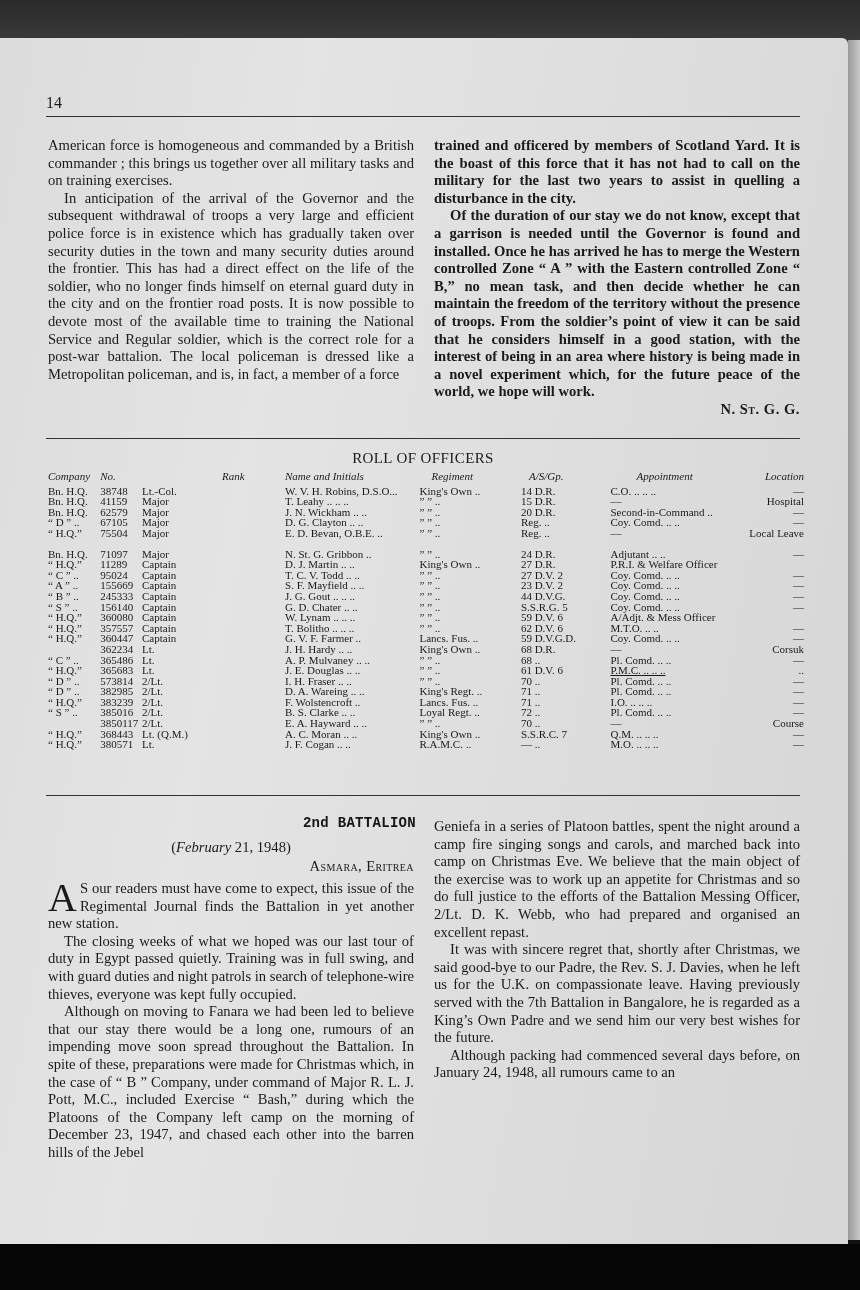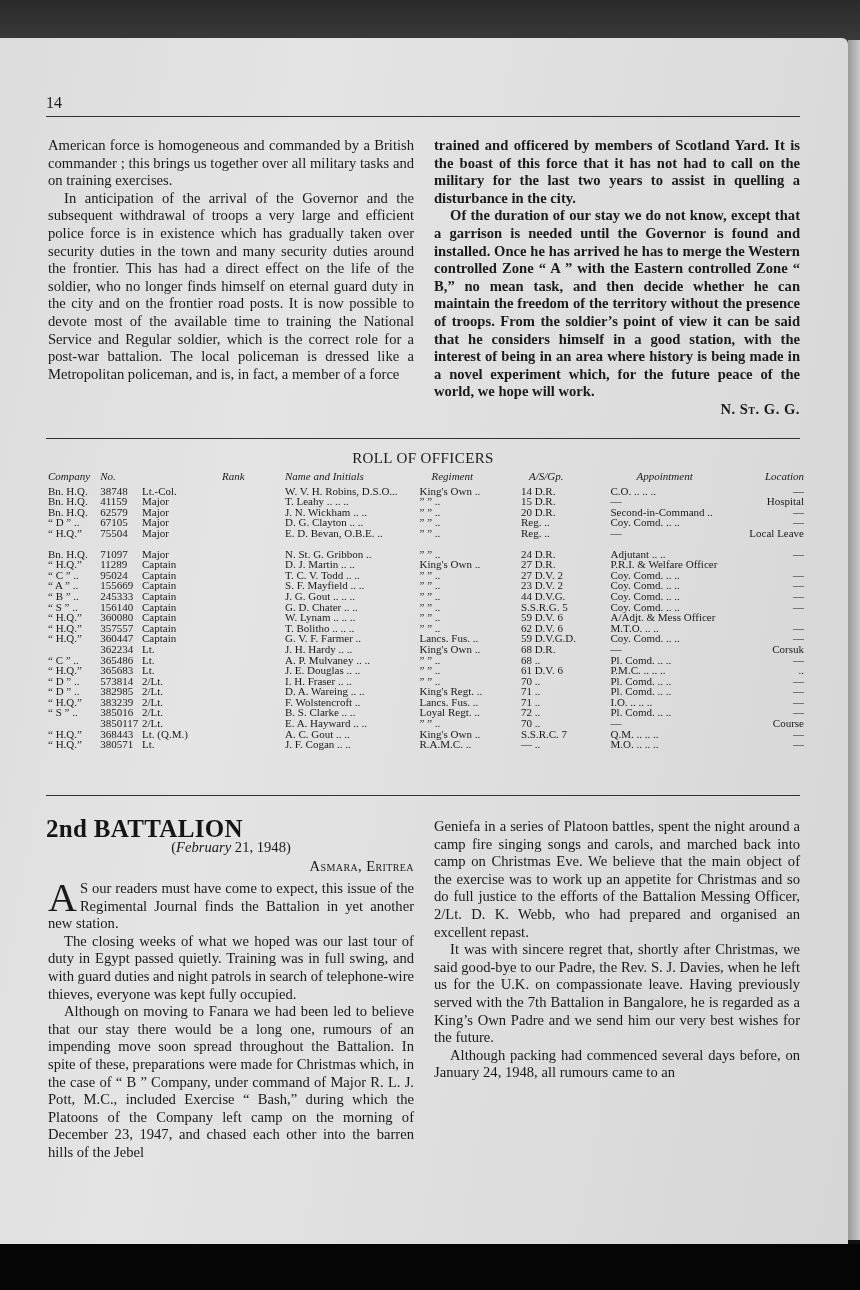--- a/index.html
+++ b/index.html
@@ -65,22 +65,22 @@
   .c-regt { width: 104px; }
   .c-asgp { width: 100px; }
   .c-appt { width: 150px; }
   .c-loc { text-align: right; }
   th.c-rank { padding-left: 80px !important; }
   th.c-name { padding-left: 0; }
   th.c-appt { padding-left: 36px !important; }
   th.c-loc { text-align: right !important; }
   tr.gap td { height: 10px; }
   .bn-title {
-    position: absolute; left: 46px; width: 370px; top: 815px; text-align: left;
-    font-size: 25px; font-weight: bold; color: #151515; letter-spacing: 0.3px;
+    position: absolute; left: 46px; width: 370px; top: 815px; text-align: right;
+    font-size: 14px; font-weight: bold; color: #151515; letter-spacing: 0.3px; font-family: Liberation Mono, monospace;
   }
   .bn-date {
     position: absolute; left: 46px; width: 370px; top: 839px; text-align: center;
     font-size: 14.6px; color: #1a1a1a;
   }
   .bn-date i { font-style: italic; }
   .bn-place {
     position: absolute; left: 46px; width: 368px; top: 858px; text-align: right;
     font-size: 14.6px; font-variant: small-caps; letter-spacing: 0.4px; color: #1a1a1a;
   }
@@ -290,21 +290,21 @@
         <td class="c-appt" style="padding-left: 10px;">Pl. Comd.  ..  ..</td>
         <td class="c-loc">—</td>
       </tr>
       <tr>
         <td class="c-company">“ H.Q.”</td>
         <td class="c-no">365683</td>
         <td class="c-rank">Lt.</td>
         <td class="c-name">J. E. Douglas  ..  ..</td>
         <td class="c-regt" style="padding-left: 12px;">”  ” ..</td>
         <td class="c-asgp" style="padding-left: 14px;">61 D.V. 6</td>
-        <td class="c-appt" style="padding-left: 10px;">P.M.C. ..  ..  ..</td>
+        <td class="c-appt" style="padding-left: 10px; text-decoration: underline;">P.M.C. ..  ..  ..</td>
         <td class="c-loc">..</td>
       </tr>
       <tr>
         <td class="c-company">“ D ” ..</td>
         <td class="c-no">573814</td>
         <td class="c-rank">2/Lt.</td>
         <td class="c-name">I. H. Fraser  ..  ..</td>
         <td class="c-regt" style="padding-left: 12px;">”  ” ..</td>
         <td class="c-asgp" style="padding-left: 14px;">70  ..</td>
         <td class="c-appt" style="padding-left: 10px;">Pl. Comd.  ..  ..</td>
@@ -347,21 +347,21 @@
         <td class="c-name">E. A. Hayward  ..  ..</td>
         <td class="c-regt" style="padding-left: 12px;">”  ” ..</td>
         <td class="c-asgp" style="padding-left: 14px;">70  ..</td>
         <td class="c-appt" style="padding-left: 10px;">—</td>
         <td class="c-loc">Course</td>
       </tr>
       <tr>
         <td class="c-company">“ H.Q.”</td>
         <td class="c-no">368443</td>
         <td class="c-rank">Lt. (Q.M.)</td>
-        <td class="c-name">A. C. Gout  ..  ..</td>
+        <td class="c-name">A. C. Moran  ..  ..</td>
         <td class="c-regt" style="padding-left: 12px;">King's Own ..</td>
         <td class="c-asgp" style="padding-left: 14px;">S.S.R.C. 7</td>
         <td class="c-appt" style="padding-left: 10px;">Q.M.  ..  ..  ..</td>
         <td class="c-loc">—</td>
       </tr>
       <tr>
         <td class="c-company">“ H.Q.”</td>
         <td class="c-no">380571</td>
         <td class="c-rank">Lt.</td>
         <td class="c-name">J. F. Cogan  ..  ..</td>

